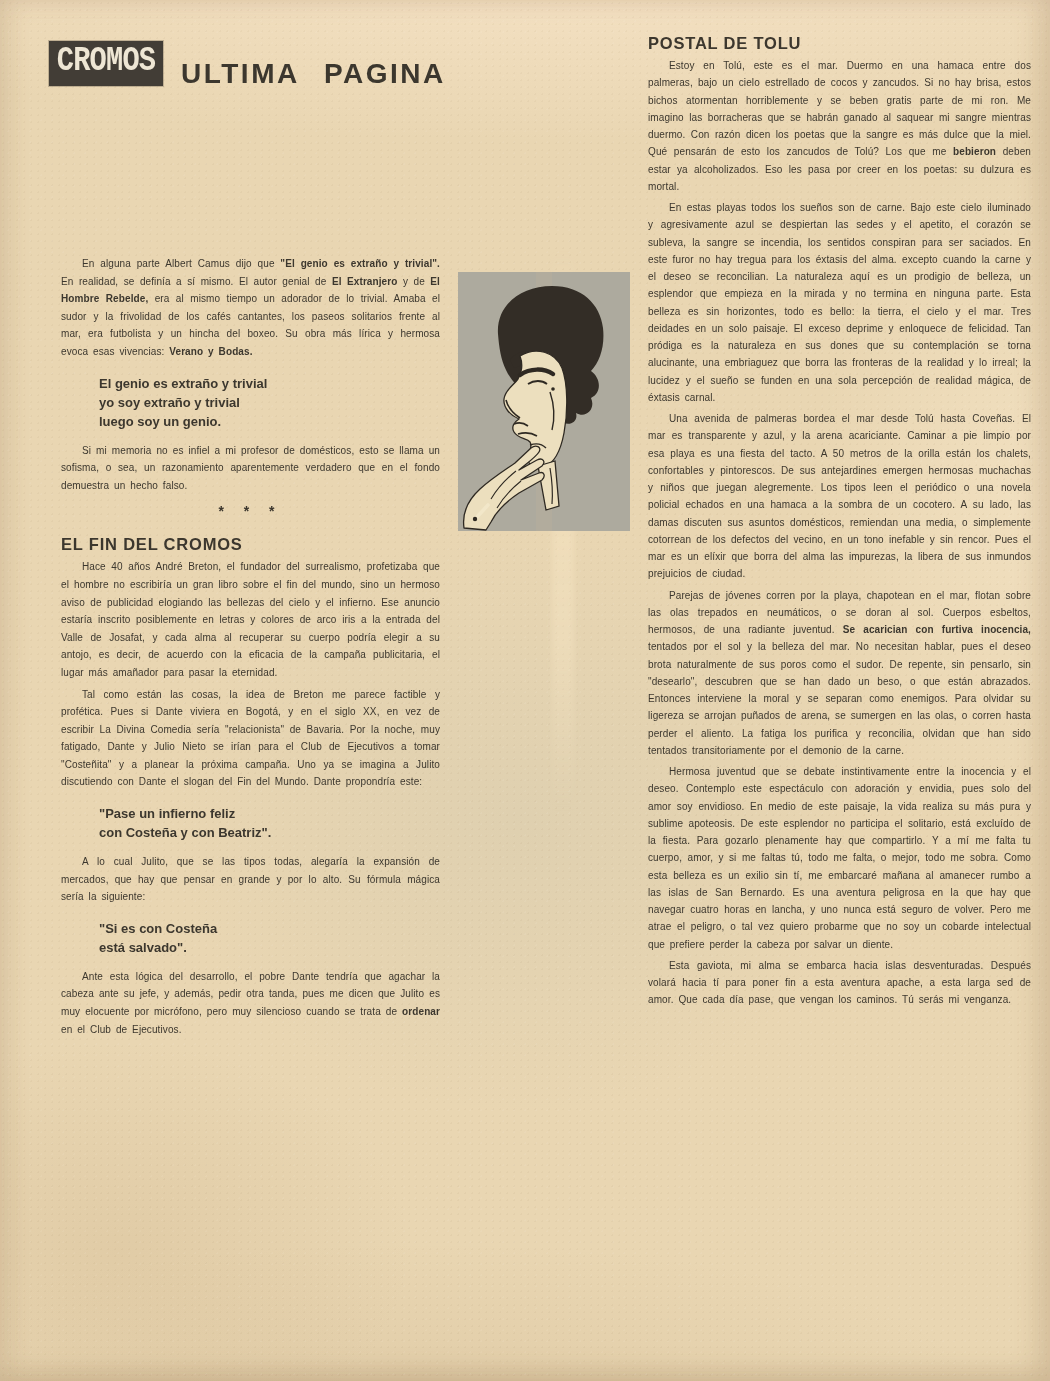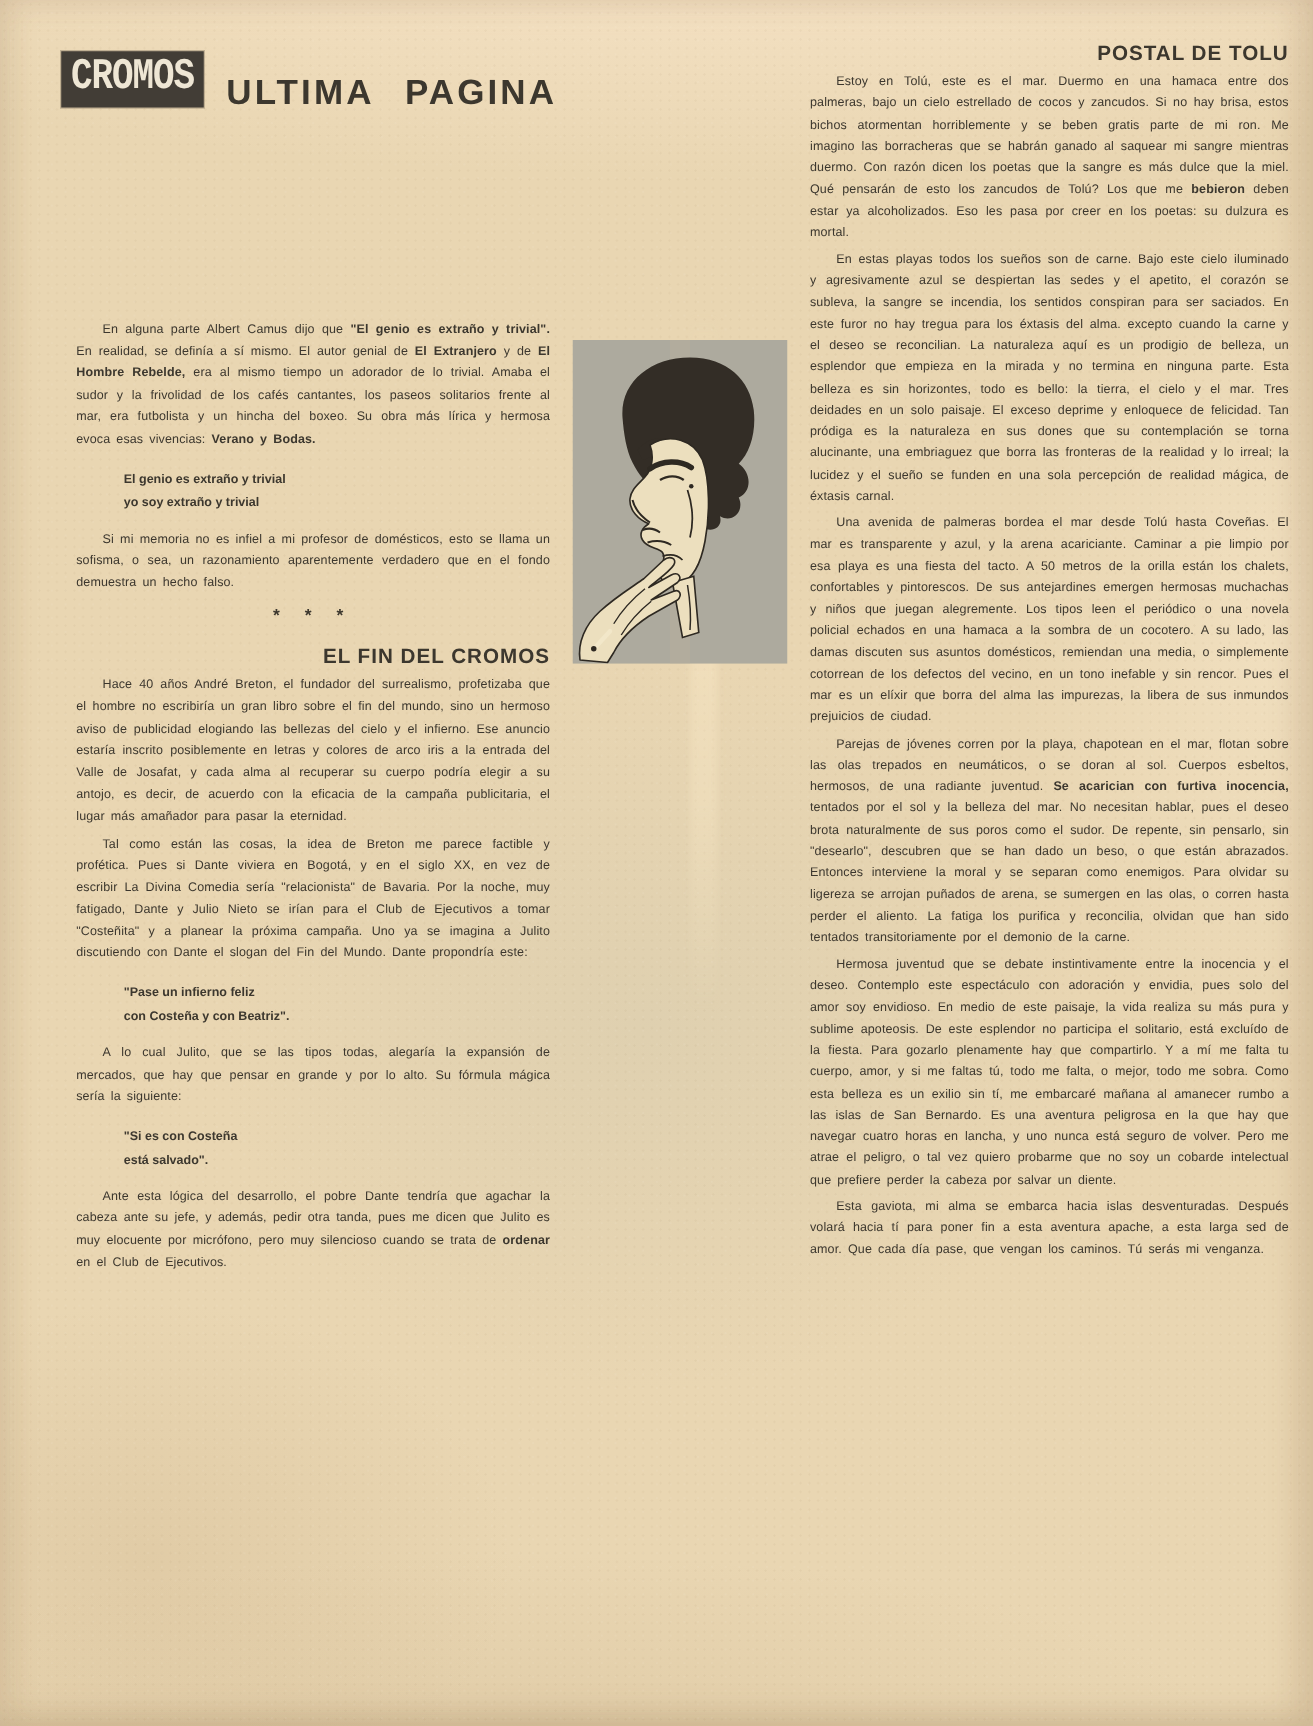--- a/index.html
+++ b/index.html
@@ -35,23 +35,23 @@
   .page-title{position:absolute;left:181px;top:58px;font-size:28px;font-weight:700;
     letter-spacing:2.5px;word-spacing:15px;white-space:nowrap;}
   
   .col{position:absolute;}
   .col-left{left:61px;top:251px;width:379px;}
   .col-right{left:648px;top:34px;width:383px;}
   .para{font-size:10px;line-height:17.6px;text-align:justify;text-indent:21px;
     margin:4px 0 0;word-spacing:2px;letter-spacing:.1px;hyphens:auto;}
   .col-right .para{line-height:17.25px;}
   .para b{font-weight:700;}
-  .verse{font-weight:700;font-size:10px;line-height:19px;margin:13px 0 11px 38px;}
+  .verse{font-weight:700;font-size:13px;line-height:19px;margin:13px 0 11px 38px;}
   .sep{text-align:center;font-weight:700;font-size:14px;letter-spacing:8px;margin:9px 0 2px;}
-  .sec-h{font-size:16.5px;font-weight:700;margin:16px 0 4px;letter-spacing:.8px;font-family:"Liberation Sans",sans-serif;text-align:right;}
+  .sec-h{font-size:16.5px;font-weight:700;margin:16px 0 4px;letter-spacing:.8px;font-family:"Liberation Sans",sans-serif;}
   .col-right .sec-h:first-child{margin-top:0;}
   
   .illustration{position:absolute;left:458px;top:272px;width:172px;height:259px;margin:0;}
   .illustration svg{display:block;width:100%;height:100%;}
 </style>
 </head>
 <body>
 
 <div class="grain"></div>
 <div class="streak"></div>
@@ -59,20 +59,21 @@
 <div class="logo-box">
   <span>CROMOS</span>
 </div>
 <div class="page-title">ULTIMA PAGINA</div>
 
 <div class="col col-left">
     <p class="para"><span class="run">En alguna parte Albert Camus dijo que </span><b class="run">"El genio es extraño y trivial".</b><span class="run"> En realidad, se definía a sí mismo. El autor genial de </span><b class="run">El Extranjero</b><span class="run"> y de </span><b class="run">El Hombre Rebelde,</b><span class="run"> era al mismo tiempo un adorador de lo trivial. Amaba el sudor y la frivolidad de los cafés cantantes, los paseos solitarios frente al mar, era futbolista y un hincha del boxeo. Su obra más lírica y hermosa evoca esas vivencias: </span><b class="run">Verano y Bodas.</b></p>
     <div class="verse">
       <div class="verse-line">El genio es extraño y trivial</div>
       <div class="verse-line">yo soy extraño y trivial</div>
+      <div class="verse-line">luego soy un genio.</div>
     </div>
     <p class="para"><span class="run">Si mi memoria no es infiel a mi profesor de domésticos, esto se llama un sofisma, o sea, un razonamiento aparentemente verdadero que en el fondo demuestra un hecho falso.</span></p>
     <div class="sep">* * *</div>
     <h2 class="sec-h">EL FIN DEL CROMOS</h2>
     <p class="para"><span class="run">Hace 40 años André Breton, el fundador del surrealismo, profetizaba que el hombre no escribiría un gran libro sobre el fin del mundo, sino un hermoso aviso de publicidad elogiando las bellezas del cielo y el infierno. Ese anuncio estaría inscrito posiblemente en letras y colores de arco iris a la entrada del Valle de Josafat, y cada alma al recuperar su cuerpo podría elegir a su antojo, es decir, de acuerdo con la eficacia de la campaña publicitaria, el lugar más amañador para pasar la eternidad.</span></p>
     <p class="para"><span class="run">Tal como están las cosas, la idea de Breton me parece factible y profética. Pues si Dante viviera en Bogotá, y en el siglo XX, en vez de escribir La Divina Comedia sería "relacionista" de Bavaria. Por la noche, muy fatigado, Dante y Julio Nieto se irían para el Club de Ejecutivos a tomar "Costeñita" y a planear la próxima campaña. Uno ya se imagina a Julito discutiendo con Dante el slogan del Fin del Mundo. Dante propondría este:</span></p>
     <div class="verse">
       <div class="verse-line">"Pase un infierno feliz</div>
       <div class="verse-line">con Costeña y con Beatriz".</div>
     </div>

